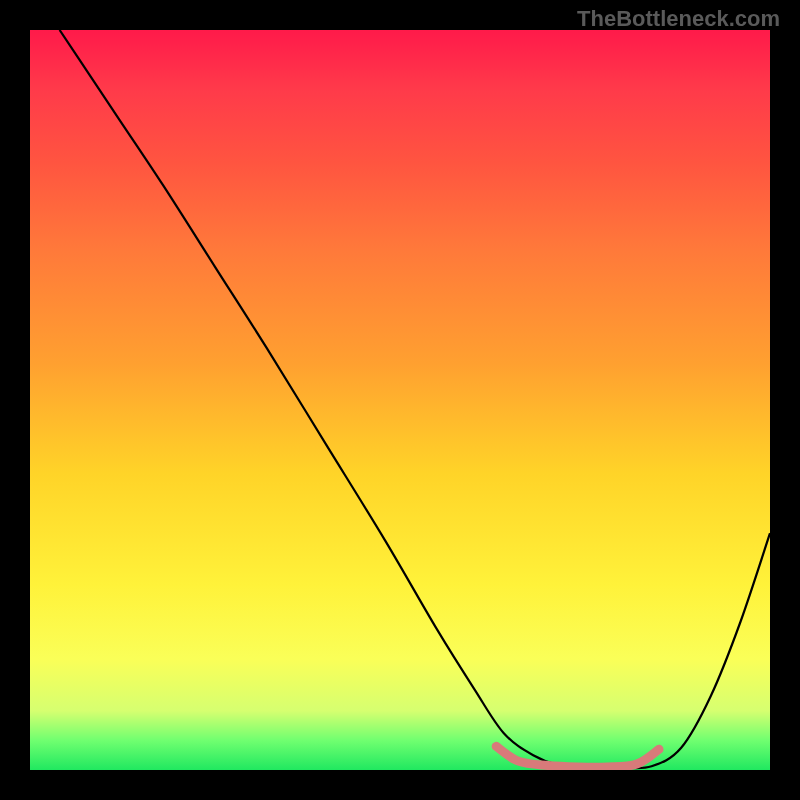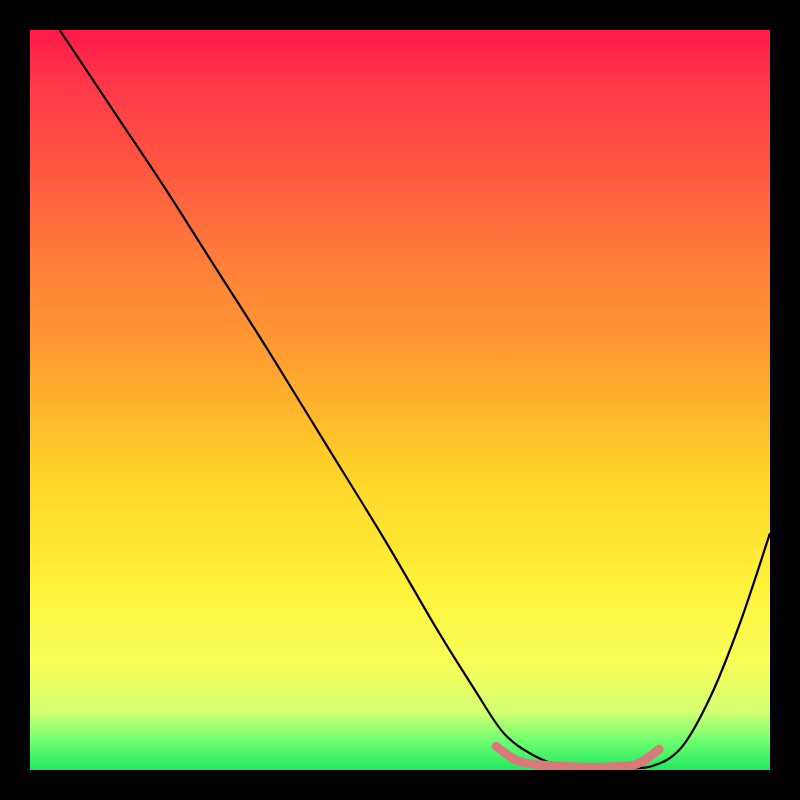--- a/index.html
+++ b/index.html
@@ -45,20 +45,21 @@
     position: absolute;
     left: 0; top: 0;
     width: 100%;
     height: 100%;
   }
 </style>
 </head>
 <body>
 
 <div class="container">
+  <div class="watermark">TheBottleneck.com</div>
   <div class="plot-area">
     <div class="gradient-bg"></div>
     <svg class="curve" viewBox="0 0 740 740" preserveAspectRatio="none">
       <path id="main-curve" fill="none" stroke="#000000" stroke-width="2.2" d="M 29.6 0 C 34.53333333333333 7.4000000000000155, 49.333333333333336 29.6000000000001, 59.2 44.40000000000009 C 69.06666666666666 59.20000000000008, 76.46666666666667 70.29999999999997, 88.8 88.79999999999995 C 101.13333333333333 107.29999999999994, 117.16666666666666 130.73333333333332, 133.2 155.39999999999998 C 149.23333333333332 180.06666666666663, 167.73333333333332 209.6666666666666, 185 236.79999999999995 C 202.26666666666668 263.9333333333333, 218.3 288.6, 236.8 318.20000000000005 C 255.3 347.80000000000007, 276.26666666666665 382.3333333333333, 296 414.4 C 315.73333333333335 446.46666666666664, 336.7 479.7666666666667, 355.2 510.6 C 373.7 541.4333333333334, 392.20000000000005 574.7333333333333, 407.00000000000006 599.4 C 421.80000000000007 624.0666666666666, 432.9 641.3333333333334, 444 658.6 C 455.1 675.8666666666667, 463.73333333333335 691.9, 473.6 703 C 483.4666666666667 714.1, 493.33333333333337 719.6500000000001, 503.20000000000005 725.2 C 513.0666666666667 730.75, 522.9333333333333 734.2033333333333, 532.8 736.3 C 542.6666666666666 738.3966666666666, 552.5333333333333 737.5333333333333, 562.4 737.78 C 572.2666666666667 738.0266666666666, 582.1333333333333 738.0266666666666, 592 737.78 C 601.8666666666667 737.5333333333333, 611.7333333333333 739.63, 621.6 736.3 C 631.4666666666667 732.9699999999999, 641.3333333333334 729.5166666666667, 651.2 717.8 C 661.0666666666667 706.0833333333333, 670.9333333333334 686.9666666666667, 680.8000000000001 666 C 690.6666666666667 645.0333333333333, 700.5333333333333 619.1333333333333, 710.4 592 C 720.2666666666667 564.8666666666667, 735.0666666666666 518, 740 503.2"></path>
       <path id="marker-band" fill="none" stroke="#d87a7a" stroke-width="9" stroke-linecap="round" d="M 466.2 716.32 C 469.9 718.7866666666667, 479.7666666666667 727.9133333333334, 488.40000000000003 731.12 C 497.03333333333336 734.3266666666666, 508.1333333333333 734.5733333333333, 518 735.56 C 527.8666666666667 736.5466666666666, 537.7333333333333 736.7933333333333, 547.6 737.04 C 557.4666666666667 737.2866666666666, 567.3333333333334 737.5333333333333, 577.2 737.04 C 587.0666666666667 736.5466666666666, 598.1666666666666 737.0400000000001, 606.8 734.08 C 615.4333333333333 731.12, 625.3 721.7466666666667, 629 719.28"></path>
     </svg>
   </div>
 </div>
 
 </body></html>

